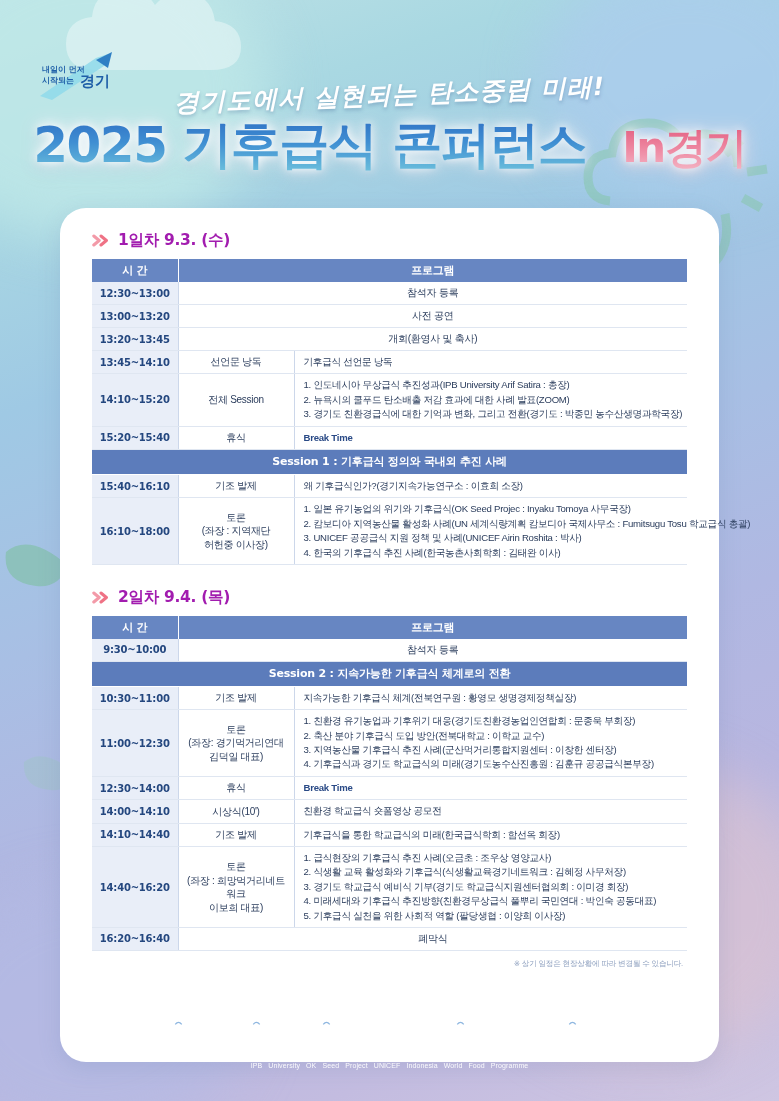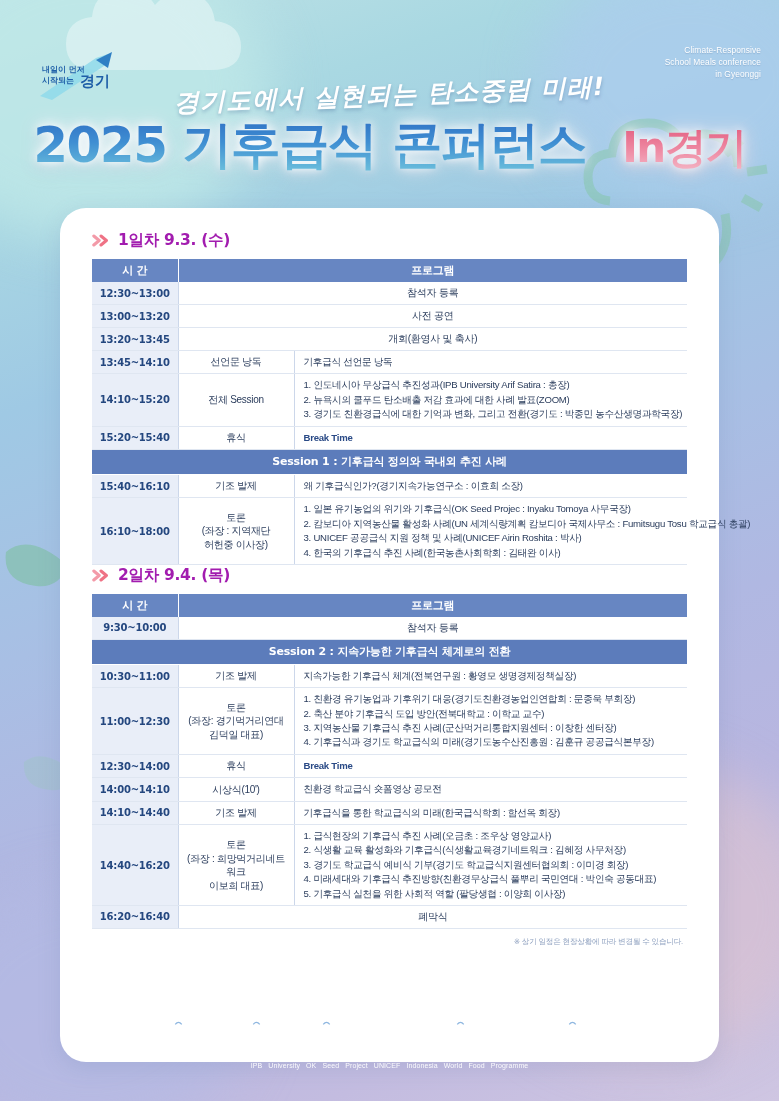--- a/index.html
+++ b/index.html
@@ -62,21 +62,21 @@
     position:absolute;left:60px;top:208px;width:659px;height:854px;
     background:#ffffff;border-radius:26px;
     box-shadow:0 6px 22px rgba(95,120,170,.18);
   }
   .card-inner{padding:22px 32px 0 32px;}
 
   .day-head{
     display:flex;align-items:center;gap:6px;
     margin:0 0 8px 0;
   }
-  .day-head.second{}
+  .day-head.second{margin-top:22px;}
   .chev{display:inline-flex;align-items:center;margin-right:2px;}
   .day-label{
     color:#a21caf;font-size:15.5px;font-weight:900;letter-spacing:-.3px;
     font-family:"DejaVu Sans","Liberation Sans",sans-serif;
   }
 
   table.sched{width:100%;border-collapse:collapse;table-layout:fixed;}
   table.sched col.c-time{width:86px;}
   table.sched col.c-kind{width:116px;}
   table.sched col.c-prog{width:auto;}
@@ -184,25 +184,20 @@
   <div class="gg-logo">
     <svg viewBox="0 0 92 52" width="92" height="52">
       <path d="M6 46 L62 8 L74 4 L70 16 L18 50 Z" fill="#8fd9ea" opacity=".85"></path>
       <path d="M62 10 L78 2 L74 18 Z" fill="#2f7fc4"></path>
       <text x="8" y="22" font-family="DejaVu Sans, sans-serif" font-size="8" font-weight="800" fill="#1f5fa8">내일이 먼저</text>
       <text x="8" y="33" font-family="DejaVu Sans, sans-serif" font-size="8" font-weight="800" fill="#1f5fa8">시작되는</text>
       <text x="46" y="36" font-family="DejaVu Sans, sans-serif" font-size="15" font-weight="900" fill="#1f5fa8">경기</text>
     </svg>
   </div>
 
-  <div class="eng-block">
-    <div>Climate-Responsive</div>
-    <div>School Meals conference</div>
-    <div>in Gyeonggi</div>
-  </div>
 
   <div class="kicker">경기도에서 실현되는 탄소중립 미래!</div>
 
   <div class="maintitle">
     <span class="mt-a">2025 기후급식 콘퍼런스</span>
     <span class="mt-b">In경기</span>
   </div>
 </div>
 
 <div class="card">

